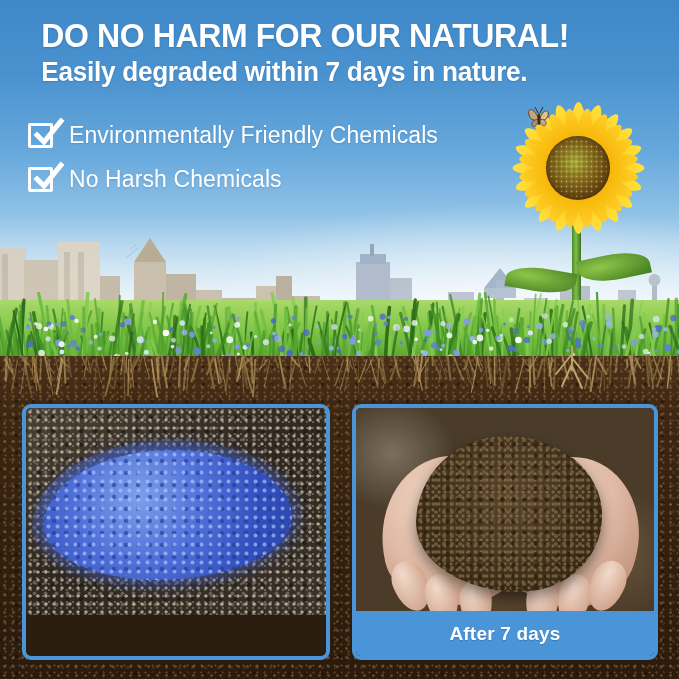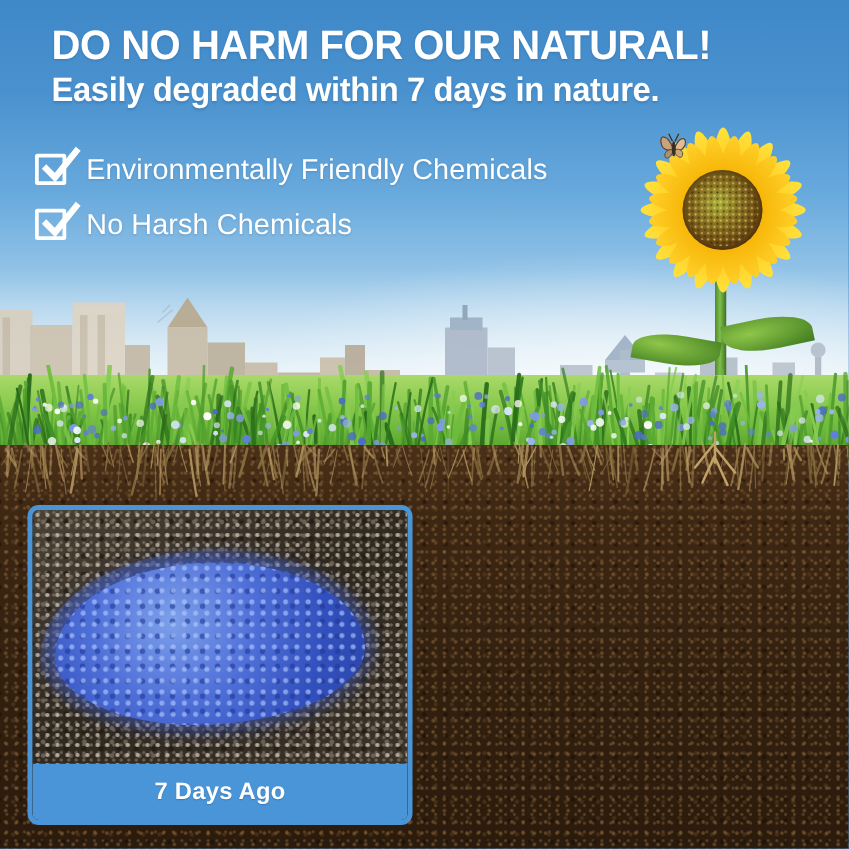--- a/index.html
+++ b/index.html
@@ -1081,19 +1081,37 @@
       <span class="bullet-label">No Harsh Chemicals</span>
     </div>
   </div>
 
   <div class="card card-left">
     <div class="photo">
       <div class="gravel"></div>
       <div class="blob-edge"></div>
       <div class="blob"></div>
     </div>
+  </div>
+
+  <div class="card card-right">
+    <div class="photo">
+      <div class="hands-bg"></div>
+      <div class="hands-blur"></div>
+
+      <div class="palm palm-l"></div>
+      <div class="palm palm-r"></div>
+
+      <div class="finger" style="left:38px;top:152px;width:34px;height:52px;transform:rotate(-22deg);"></div>
+      <div class="finger" style="left:70px;top:166px;width:32px;height:50px;transform:rotate(-12deg);"></div>
+      <div class="finger" style="left:104px;top:172px;width:32px;height:48px;transform:rotate(-4deg);"></div>
+      <div class="finger" style="left:170px;top:172px;width:32px;height:48px;transform:rotate(4deg);"></div>
+      <div class="finger" style="left:202px;top:166px;width:32px;height:50px;transform:rotate(12deg);"></div>
+      <div class="finger" style="left:234px;top:152px;width:34px;height:52px;transform:rotate(22deg);"></div>
+
+      <div class="dirt-pile"></div>
+    </div>
     <div class="caption">
-      <span>7 Days Ago</span>
+      <span>After 7 days</span>
     </div>
   </div>
 
-
 </div>
 
 </body></html>

